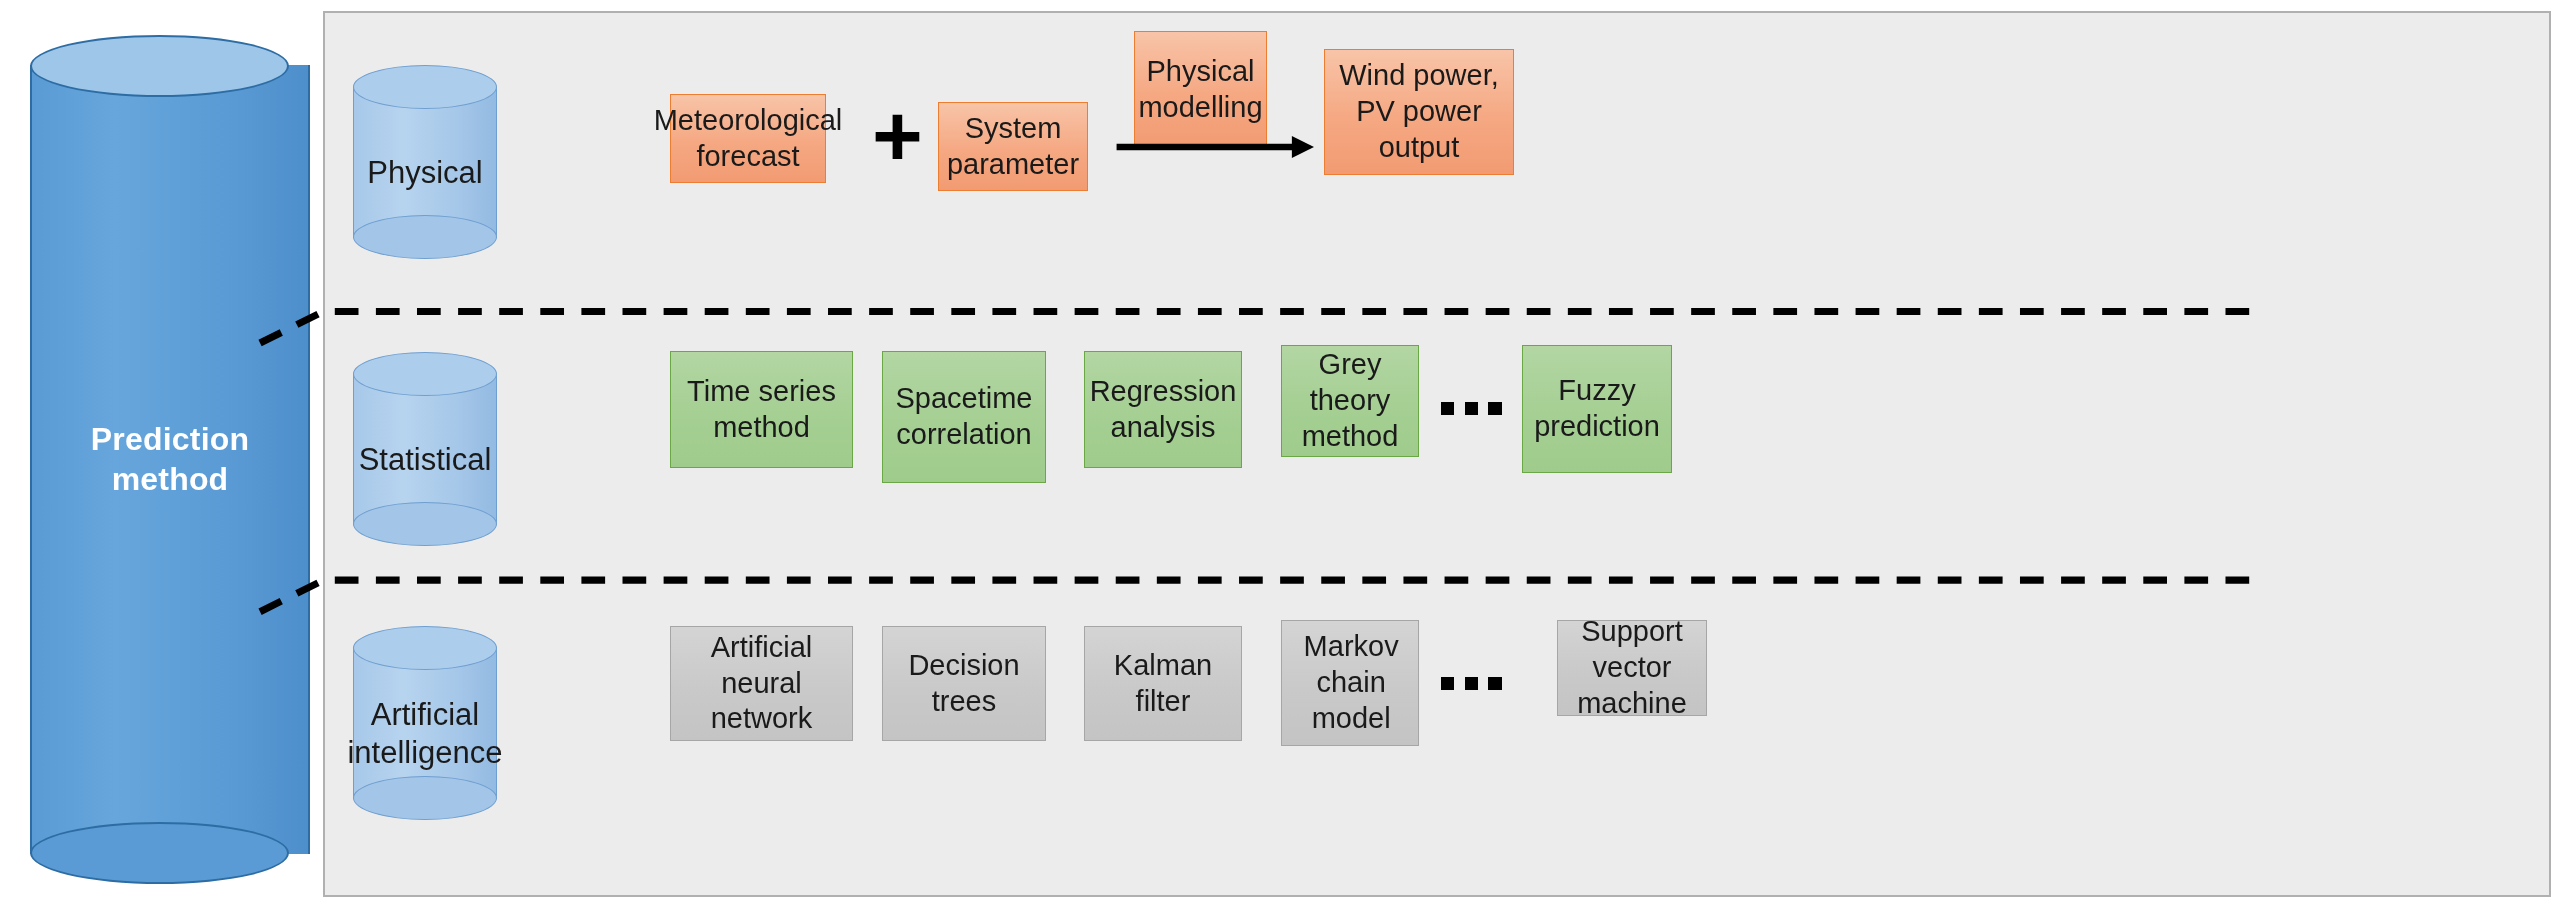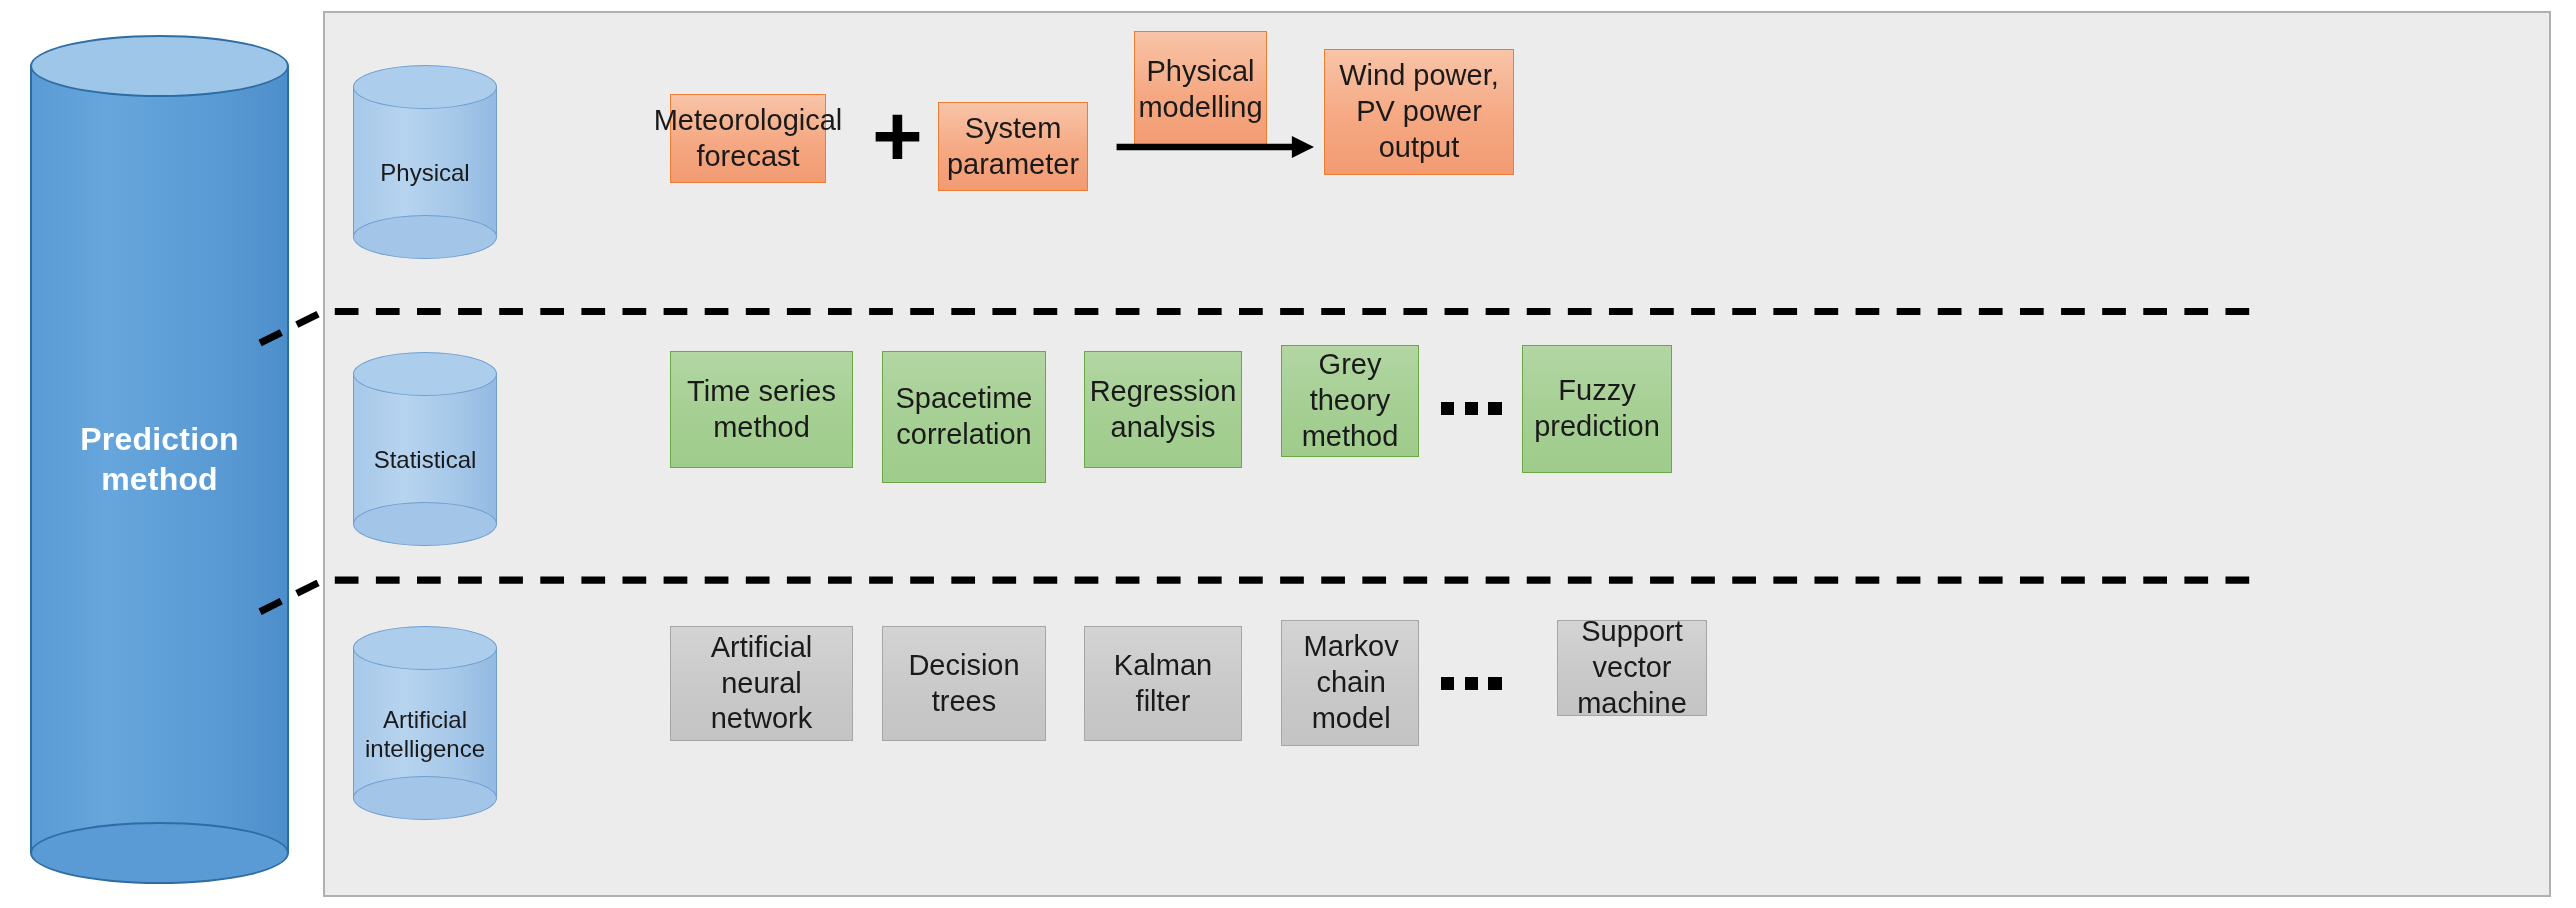--- a/index.html
+++ b/index.html
@@ -18,20 +18,21 @@
     overflow: hidden;
   }
 
   
   .main-cyl {
     position: absolute;
     left: 30px;
     top: 35px;
     width: 259px;
     height: 849px;
+    padding-left: 21px;
   }
   .main-cyl .body {
     position: absolute;
     left: 0;
     top: 30px;
     width: 100%;
     height: 789px;
     background: linear-gradient(to right, #5b9bd5 0%, #66a6dc 30%, #5b9bd5 70%, #4d8fcb 100%);
     border-left: 2.4px solid #2e6da4;
     border-right: 2.4px solid #2e6da4;
@@ -146,21 +147,21 @@
     position: absolute;
     left: 0;
     top: 22px;
     width: 100%;
     height: 172px;
     display: flex;
     align-items: center;
     justify-content: center;
     text-align: center;
     color: #1a1a1a;
-    font-size: 24px;
+    font-size: 31px;
     line-height: 1.22;
     z-index: 4;
   }
 
   
   .box {
     position: absolute;
     display: flex;
     align-items: center;
     justify-content: center;

